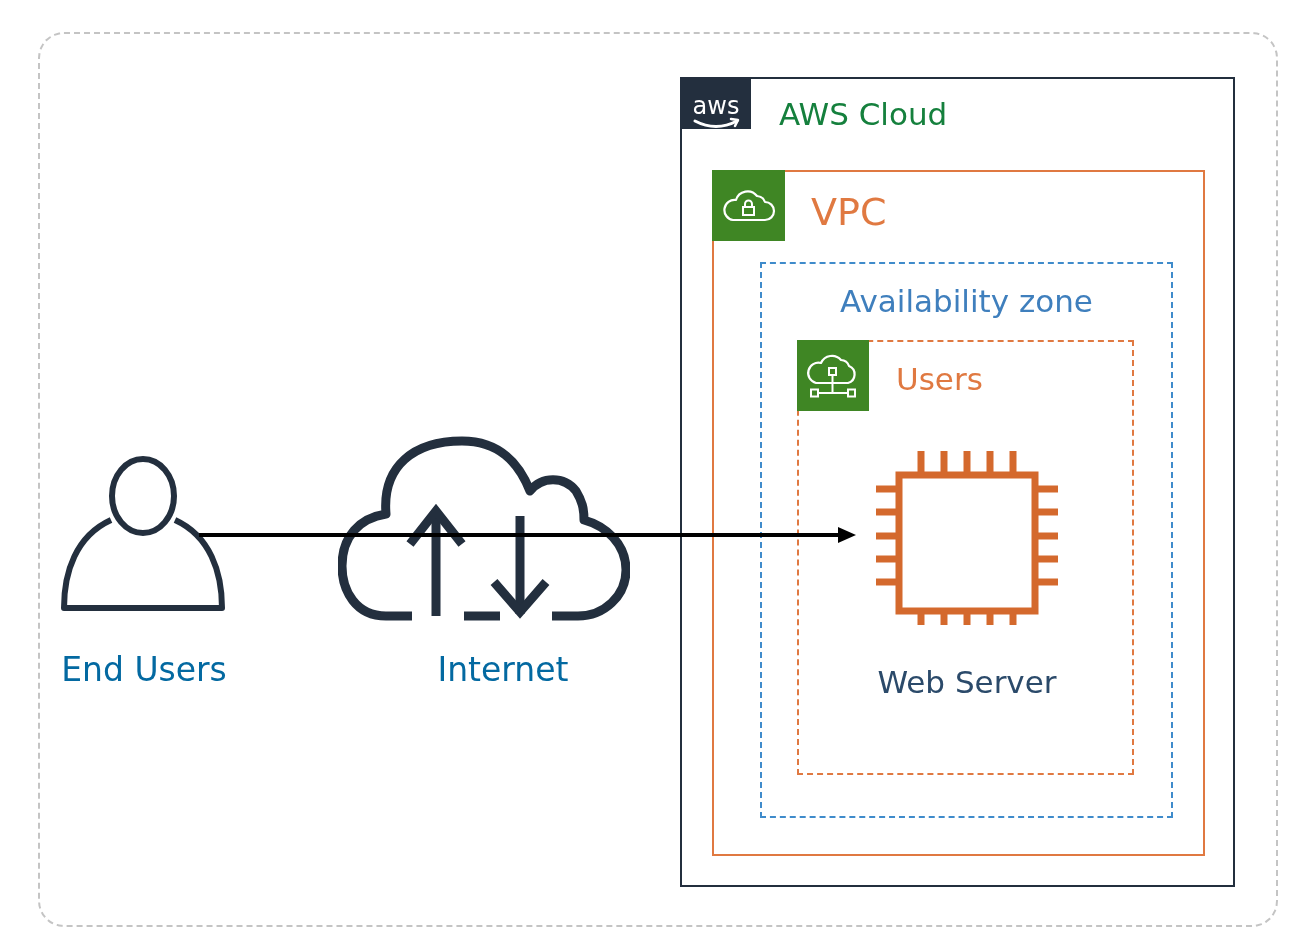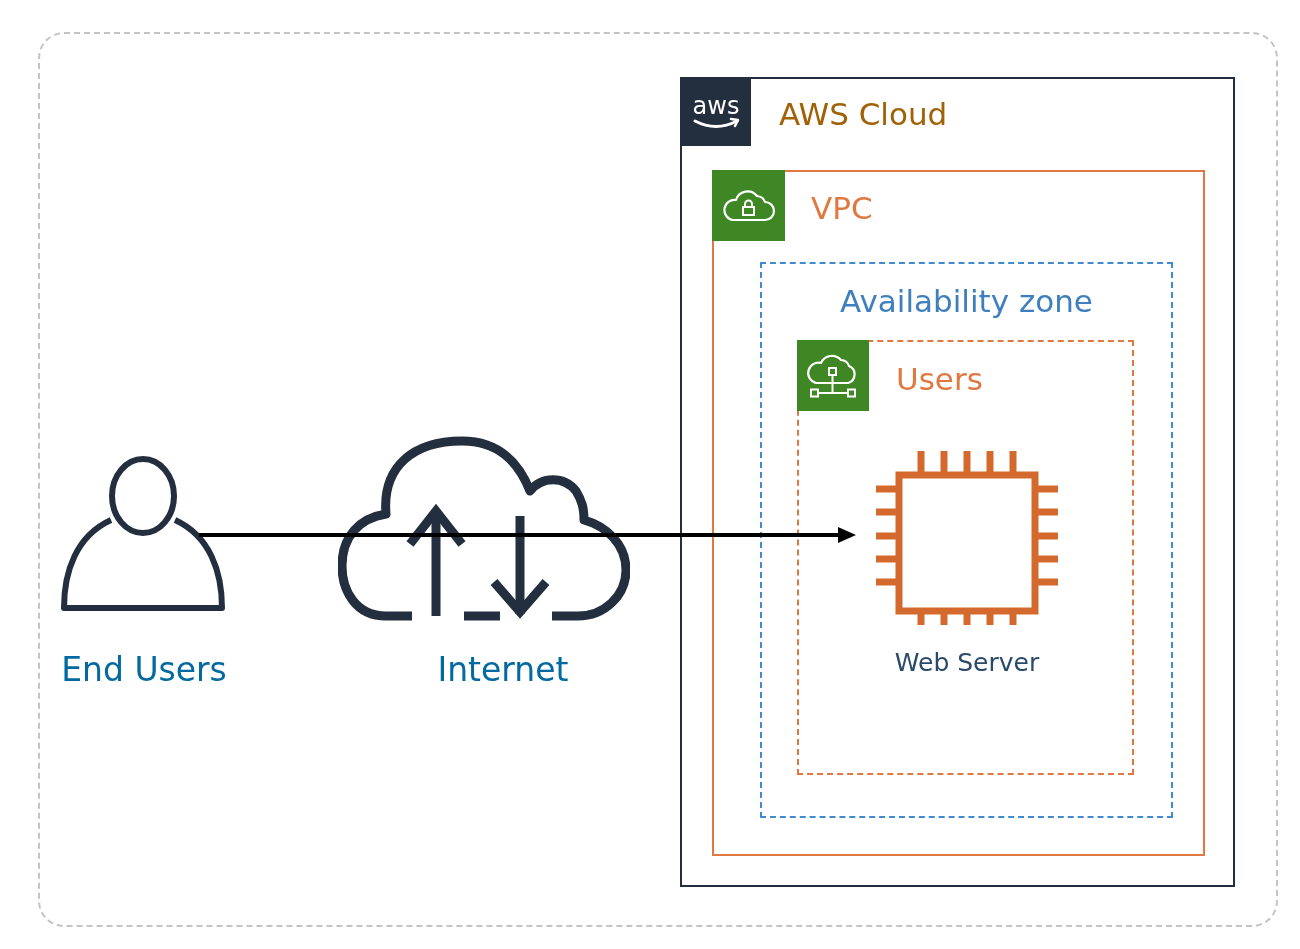--- a/index.html
+++ b/index.html
@@ -1,31 +1,31 @@
 <!DOCTYPE html>
 <html><head>
 <meta charset="utf-8">
 <style>
   html, body { margin:0; padding:0; background:#ffffff; }
   body { width:1300px; height:949px; position:relative; overflow:hidden; font-family:"DejaVu Sans", sans-serif; }
   .abs { position:absolute; }
   .outer-frame { left:38px; top:32px; width:1240px; height:895px; border:2px dashed #c4c4c4; border-radius:26px; box-sizing:border-box; }
   .aws-cloud { left:680px; top:77px; width:555px; height:810px; border:2px solid #232f3e; box-sizing:border-box; }
-  .aws-logo { left:681px; top:78px; width:70px; height:68px; background:#232f3e; }
-  .aws-title { left:779px; top:96px; font-size:31px; color:#a16207; }
+  .aws-logo { left:681px; top:78px; width:70px; height:51px; background:#232f3e; }
+  .aws-title { left:779px; top:96px; font-size:31px; color:#15803d; }
   .vpc { left:712px; top:170px; width:493px; height:686px; border:2px solid #e07941; box-sizing:border-box; }
   .vpc-icon { left:712px; top:170px; width:73px; height:71px; background:#3f8624; }
-  .vpc-title { left:811px; top:190px; font-size:31px; color:#e07941; }
+  .vpc-title { left:811px; top:190px; font-size:38px; color:#e07941; }
   .az { left:760px; top:262px; width:413px; height:556px; border:2px dashed #3f8bcb; box-sizing:border-box; }
   .az-title { left:760px; top:283px; width:413px; text-align:center; font-size:31px; color:#3f7fbd; }
   .subnet { left:797px; top:340px; width:337px; height:435px; border:2px dashed #e07941; box-sizing:border-box; }
   .subnet-icon { left:797px; top:340px; width:72px; height:71px; background:#3f8624; }
   .subnet-title { left:896px; top:361px; font-size:31px; color:#e07941; }
   .label { font-size:33px; color:#0369a1; text-align:center; }
-  .ws-label { font-size:25px; color:#2b4a6a; text-align:center; }
+  .ws-label { font-size:31px; color:#2b4a6a; text-align:center;margin-top:16px; }
 </style>
 </head>
 <body>
 
 <div class="abs outer-frame"></div>
 
 <div class="abs aws-cloud"></div>
 <div class="abs aws-logo">
   <svg width="70" height="68" viewBox="0 0 70 68">
     <text x="35" y="36" text-anchor="middle" font-family="DejaVu Sans, sans-serif" font-size="24" fill="#ffffff">aws</text>

